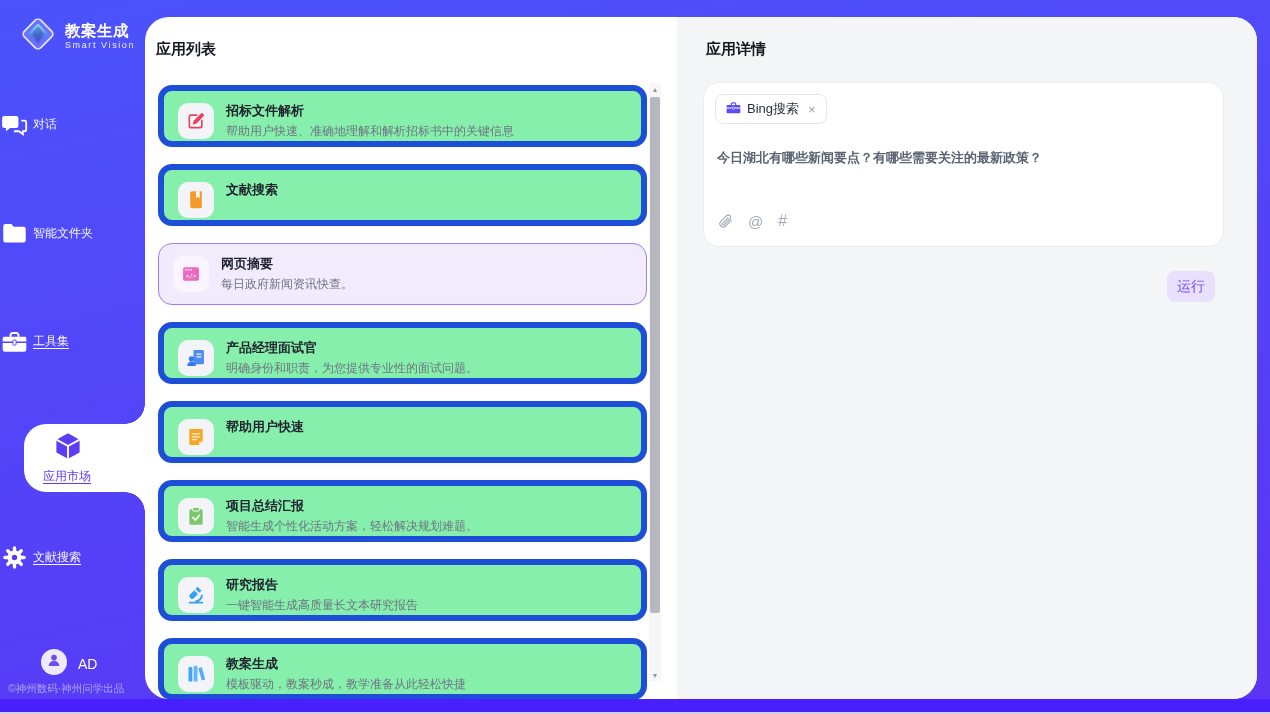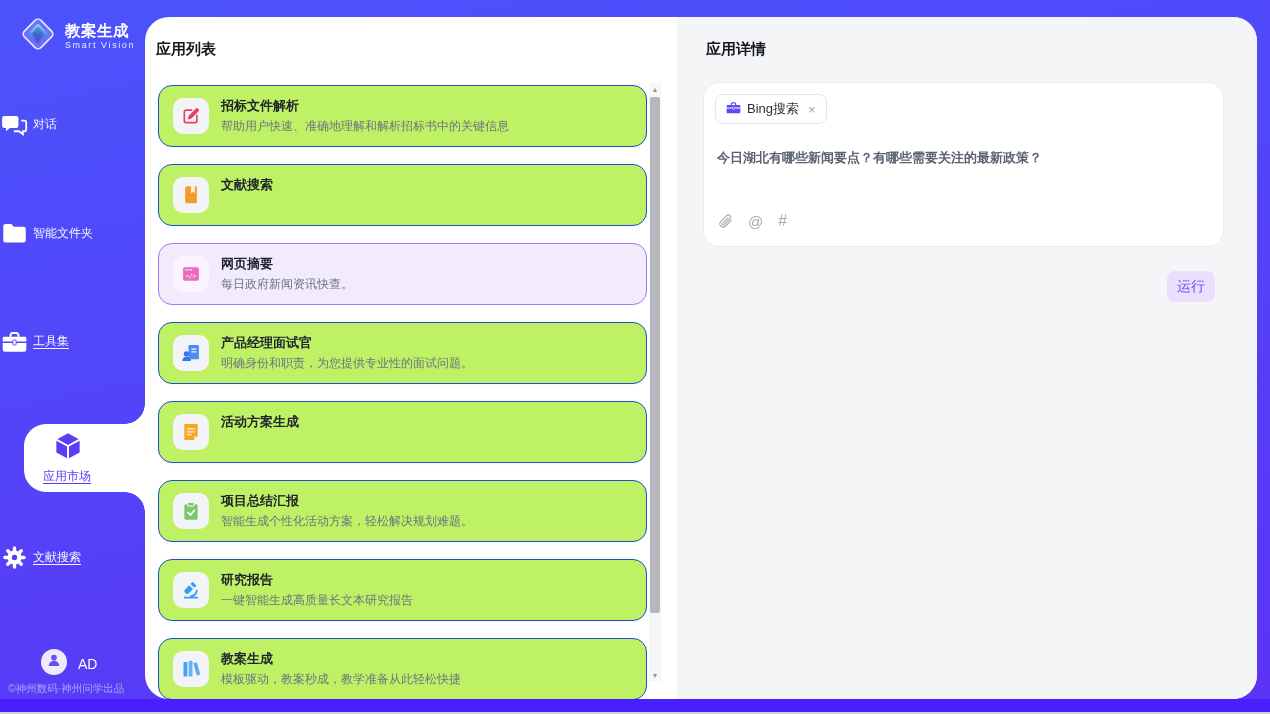--- a/index.html
+++ b/index.html
@@ -39,22 +39,22 @@
   .avatar{position:absolute;left:41px;top:649px;width:26px;height:26px;border-radius:50%;background:#efeafb;
     display:flex;align-items:center;justify-content:center;}
   .avatar-name{position:absolute;left:78px;top:656px;font-size:14px;color:#fff;}
   .side-footer{position:absolute;left:8px;top:682px;width:140px;font-size:10.5px;color:rgba(255,255,255,.5);white-space:nowrap;}
 
   
   .content{position:absolute;left:145px;top:17px;width:1112px;height:682px;background:#fff;border-radius:24px;overflow:hidden;}
   .panel-title{position:absolute;font-size:15px;font-weight:700;color:#15181f;}
   .list-title{left:11px;top:23px;}
 
-  .app-card{position:absolute;left:13px;width:489px;height:62px;box-sizing:border-box;background:#bef264;
-    border:1px solid #1d4ed8;border-radius:14px;cursor:pointer;box-shadow:0 1px 2px rgba(16,24,40,.03);}
+  .app-card{position:absolute;left:13px;width:489px;height:62px;box-sizing:border-box;background:#86efac;
+    border:6px solid #1d4ed8;border-radius:14px;cursor:pointer;box-shadow:0 1px 2px rgba(16,24,40,.03);}
   .app-card.selected{background:#f2ebfc;border:1.5px solid #9e7cf8;}
   .app-icon-box{position:absolute;left:14px;top:12px;width:36px;height:36px;border-radius:10px;background:#f3f4f7;
     display:flex;align-items:center;justify-content:center;}
   .app-card.selected .app-icon-box{background:#f9f4fd;}
   .app-icon{width:20px;height:20px;display:flex;}
   .app-title{position:absolute;left:62px;top:11px;font-size:13px;font-weight:700;color:#20242f;}
   .app-desc{position:absolute;left:62px;top:32px;font-size:12px;color:#6e7482;white-space:nowrap;}
 
   
   .scrollbar{position:absolute;left:504px;top:66px;width:12px;height:598px;background:#f6f6f8;}
@@ -232,21 +232,21 @@
   <div class="app-card" style="top: 384px;">
     <span class="app-icon-box">
           <span class="app-icon" style="color: rgb(245, 166, 35);">
             <svg width="20" height="20" viewBox="0 0 24 24">
               <path fill="currentColor" d="M4 2.5h16V17l-4.5 4.5H4z"></path>
               <path fill="#fff" opacity=".85" d="M7 7.5h10V9H7zM7 11h10v1.5H7zM7 14.5h6V16H7z"></path>
               <path fill="#fff" opacity=".6" d="M15.5 21.5V17H20z"></path>
             </svg>
           </span>
         </span>
-    <div class="app-title">活动方案生成</div>
+    <div class="app-title">帮助用户快速</div>
   </div>
 
   <div class="app-card" style="top: 463px;">
     <span class="app-icon-box">
           <span class="app-icon" style="color: rgb(123, 200, 108);">
             <svg width="20" height="20" viewBox="0 0 24 24">
               <rect x="4" y="4" width="16" height="18.5" rx="2" fill="currentColor"></rect>
               <rect x="8" y="1.5" width="8" height="4.5" rx="1.2" fill="currentColor" stroke="#fff" stroke-width="1.2"></rect>
               <path d="M8.3 13.8l3 3 4.6-5.4" stroke="#fff" stroke-width="2" fill="none" stroke-linecap="round"></path>
             </svg>

